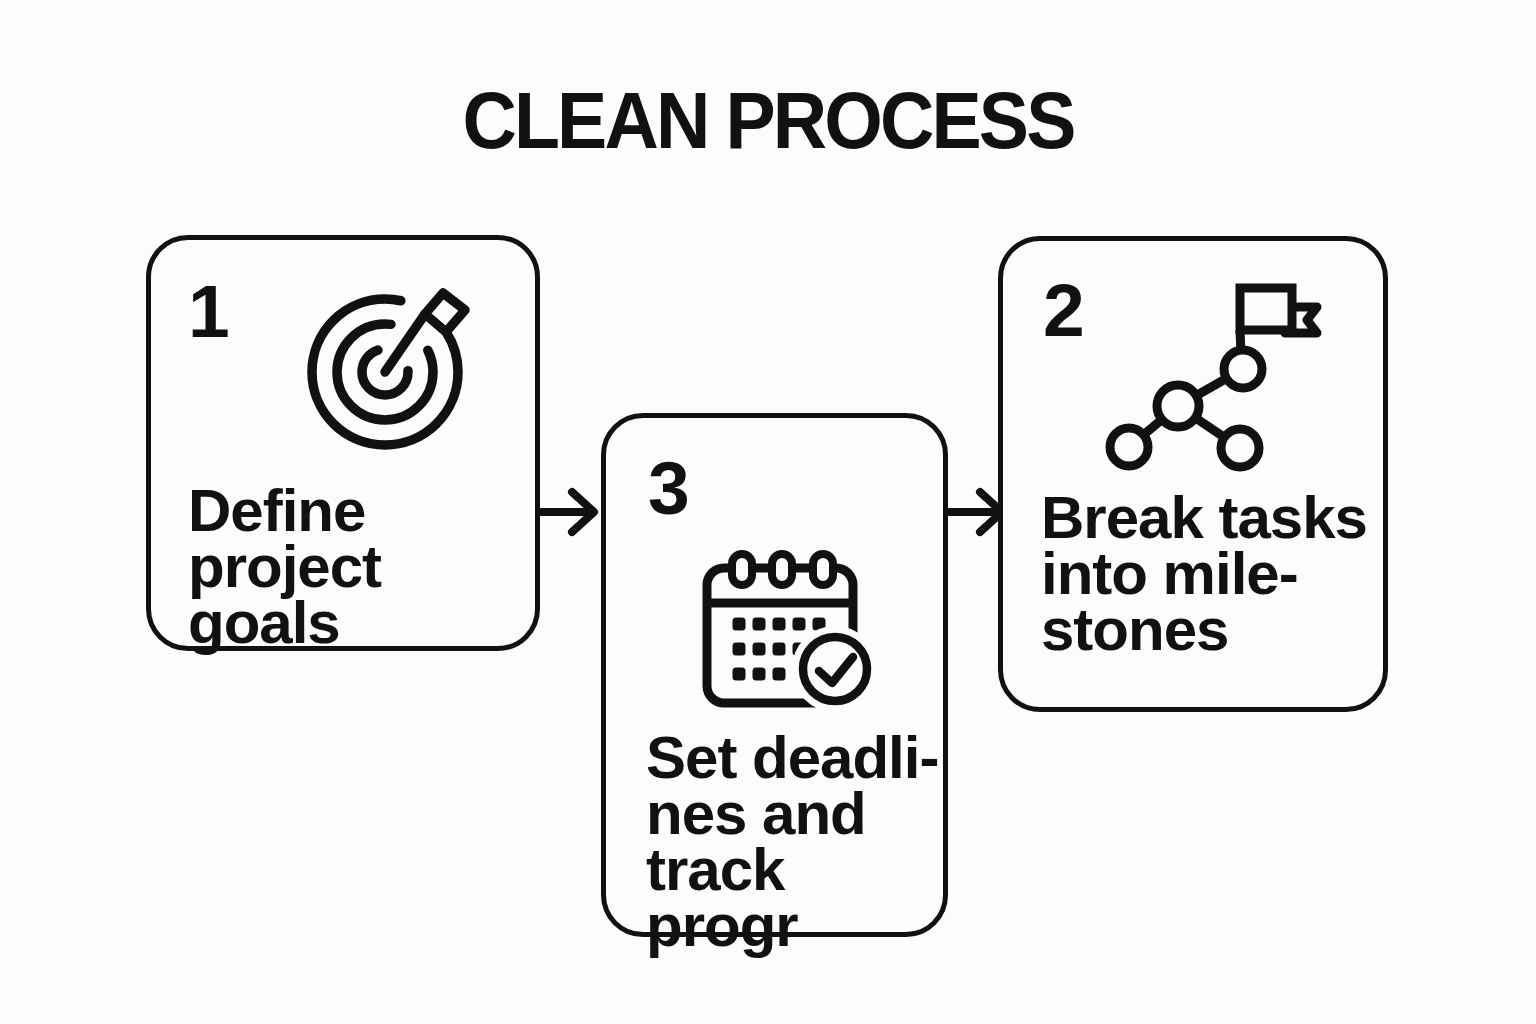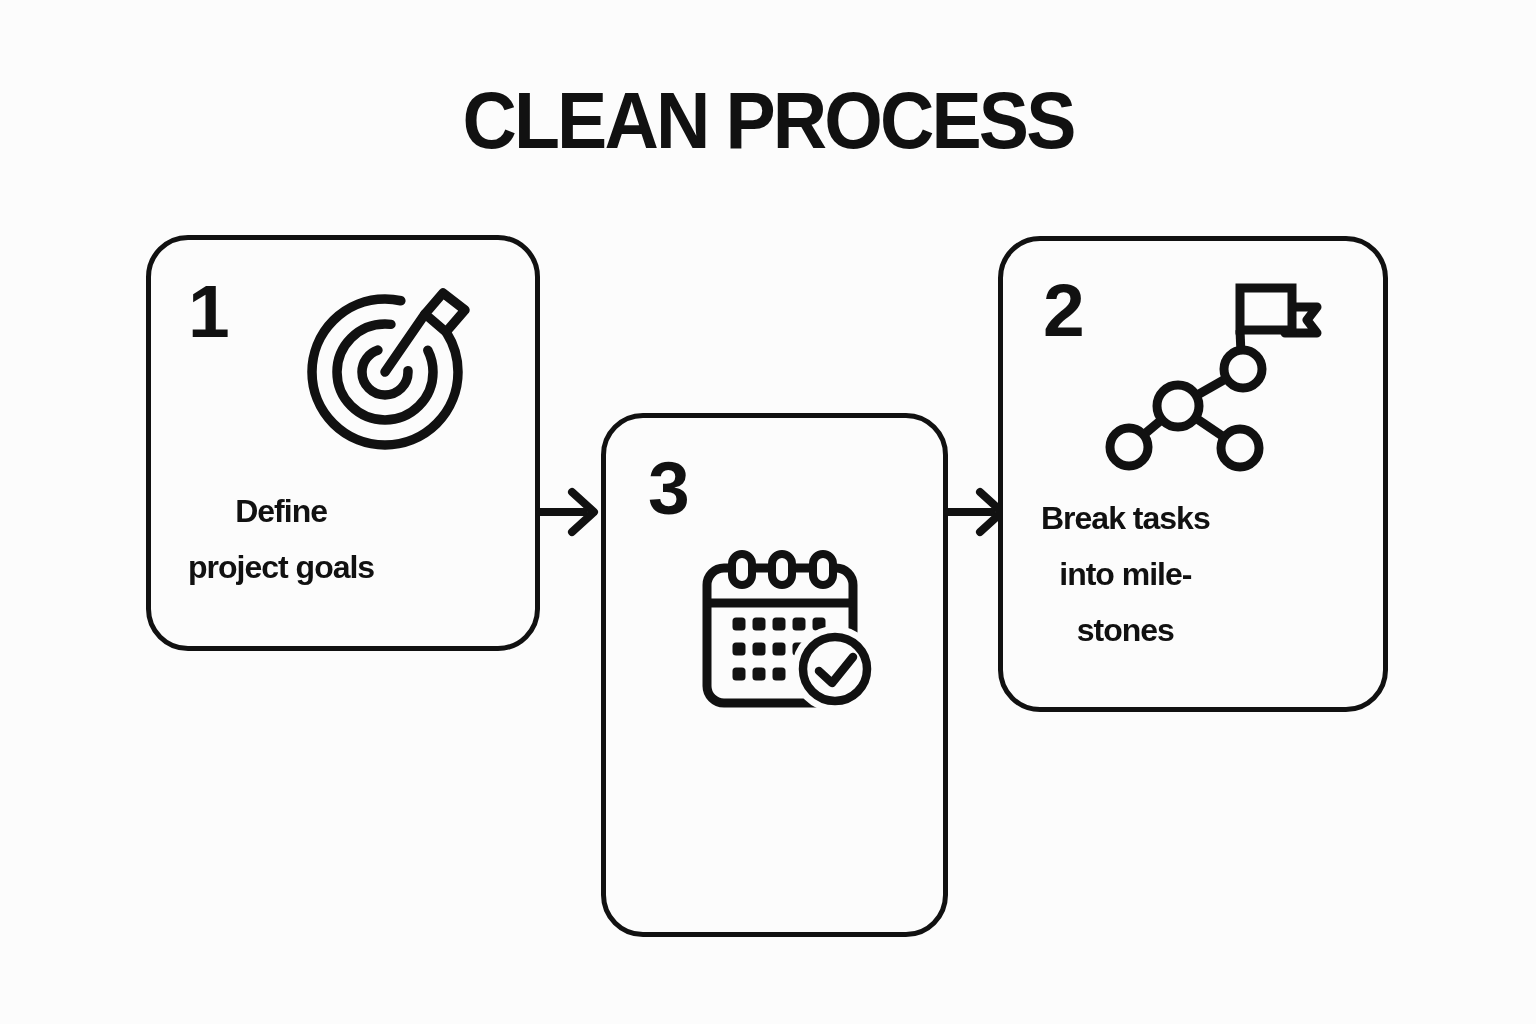--- a/index.html
+++ b/index.html
@@ -48,27 +48,26 @@
     font-weight: bold;
     line-height: 1;
     letter-spacing: -2px;
     color: var(--ink);
   }
   .card-1 .step-num { left: 37px; top: 34px; }
   .card-3 .step-num { left: 42px; top: 33px; }
   .card-2 .step-num { left: 40px; top: 32px; }
   .step-label {
     position: absolute;
-    font-size: 32px;
+    font-size: 60px;
     font-weight: bold;
     line-height: 56px;
     letter-spacing: -1px;
     white-space: pre-line;
     color: var(--ink);
-    text-align: center;
   }
   .card-1 .step-label { left: 37px; top: 243px; }
   .card-3 .step-label { left: 40px; top: 312px; }
   .card-2 .step-label { left: 38px; top: 249px; }
   svg { display: block; overflow: visible; }
   .icon { position: absolute; }
   .icon-target   { left: 152px; top: 30px;  width: 164px; height: 184px; }
   .icon-calendar { left: 97px;  top: 127px; width: 170px; height: 165px; }
   .icon-flagmap  { left: 102px; top: 37px;  width: 230px; height: 200px; }
   .arrow {
@@ -124,20 +123,23 @@
         <rect x="69.5" y="97.5" width="13" height="13" rx="3.5"></rect>
         <rect x="89.5" y="97.5" width="13" height="13" rx="3.5"></rect>
         <rect x="29.5" y="122.5" width="13" height="13" rx="3.5"></rect>
         <rect x="49.5" y="122.5" width="13" height="13" rx="3.5"></rect>
         <rect x="69.5" y="122.5" width="13" height="13" rx="3.5"></rect>
       </g>
       <circle cx="132" cy="124" r="32" fill="var(--background)" stroke="var(--background)" stroke-width="22"></circle>
       <circle class="stroke" cx="132" cy="124" r="32" stroke-width="8.5"></circle>
       <polyline class="stroke" points="116,126 129,138 150,112" stroke-width="8.5" stroke-linecap="round" stroke-linejoin="round"></polyline>
     </svg>
+    <div class="step-label">Set deadli-
+nes and
+track progr</div>
   </section>
 
   <svg class="arrow arrow-2" viewBox="0 0 60 52" xmlns="http://www.w3.org/2000/svg">
     <line class="stroke" x1="2" y1="26" x2="46" y2="26" stroke-width="8" stroke-linecap="round"></line>
     <polyline class="stroke" points="34,6 56,26 34,46" stroke-width="8" stroke-linecap="round" stroke-linejoin="round"></polyline>
   </svg>
 
   <section class="card card-2">
     <div class="step-num">2</div>
     <svg class="icon icon-flagmap" viewBox="0 0 230 200" xmlns="http://www.w3.org/2000/svg">

